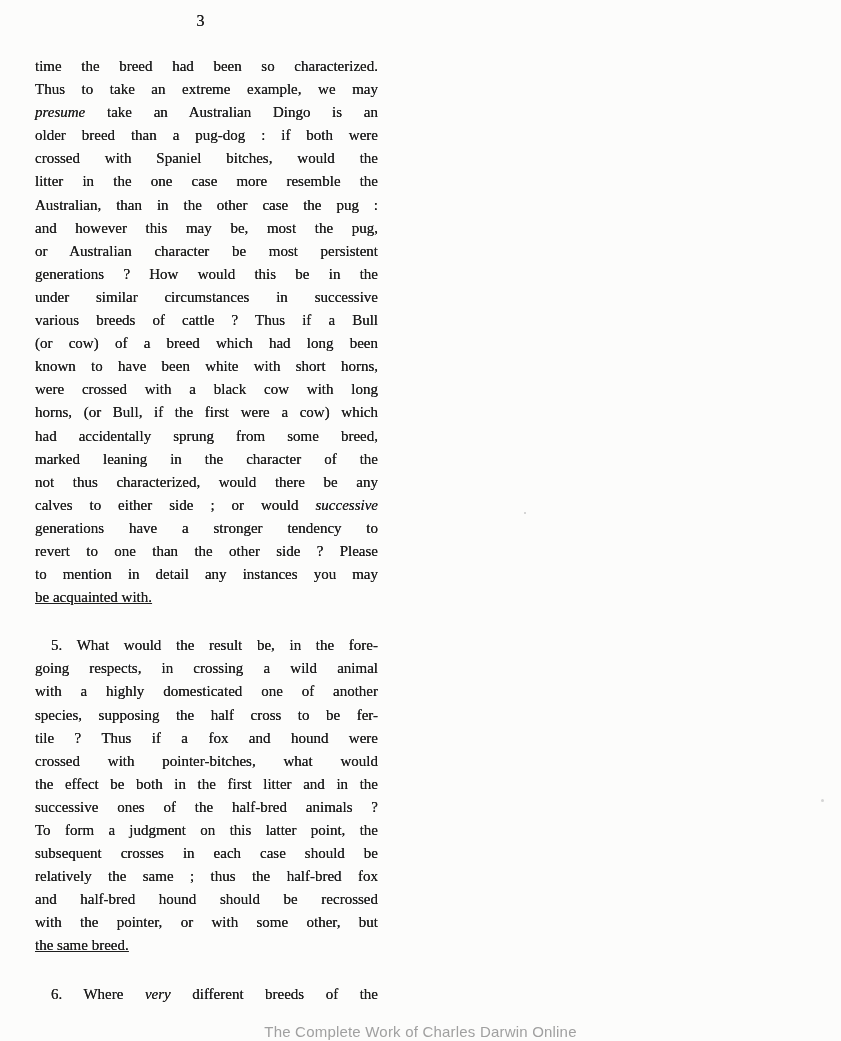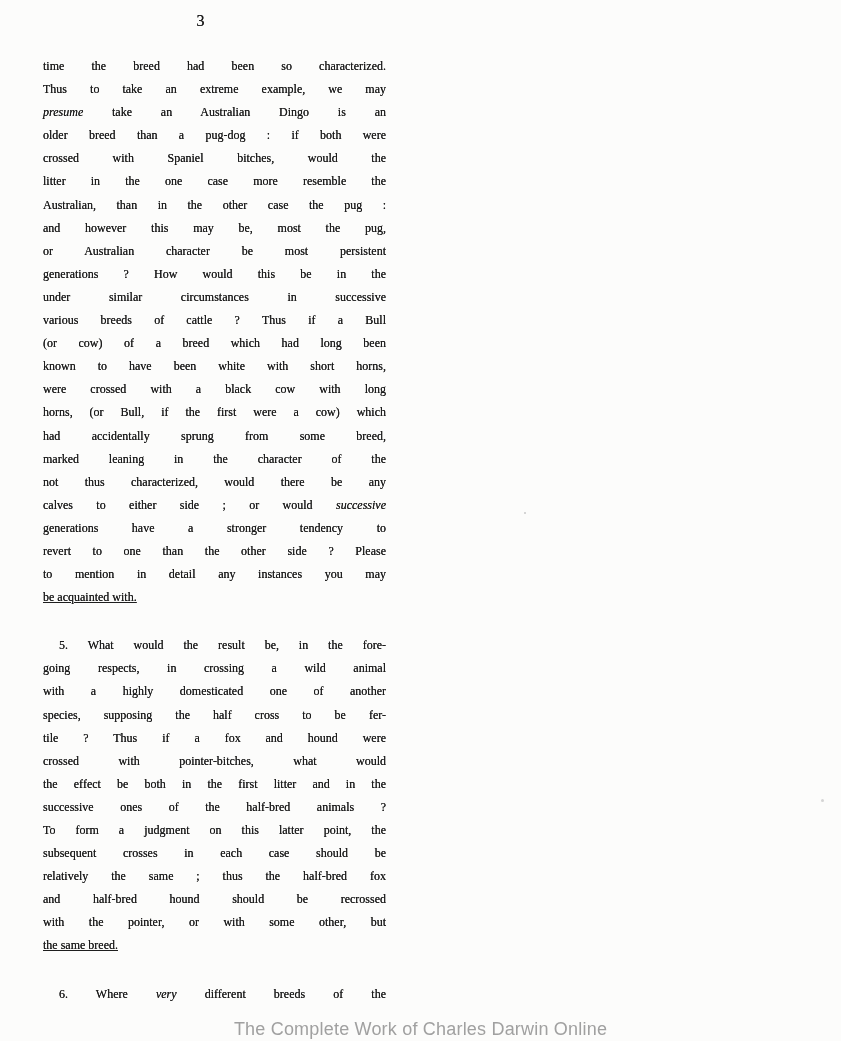--- a/index.html
+++ b/index.html
@@ -25,23 +25,23 @@
     left: 29px;
     width: 343px;
     text-align: center;
     font-size: 16px;
     color: var(--ink, #1e1e1e);
     text-shadow: 0 0 0.5px currentColor;
   }
   .text-block {
     position: absolute;
     top: 55px;
-    left: 43px;
+    left: 35px;
     width: 343px;
-    font-size: 12px;
+    font-size: 15px;
     line-height: 23.1px;
     color: var(--ink, #1e1e1e);
     text-shadow: 0 0 0.5px currentColor;
   }
   .paragraph + .paragraph {
     margin-top: 25px;
   }
   .line {
     height: 23.1px;
     text-align: justify;
@@ -59,21 +59,21 @@
   .italic {
     font-style: italic;
   }
   .footer {
     position: absolute;
     bottom: 1px;
     left: 0;
     width: 841px;
     text-align: center;
     font-family: "Liberation Sans", sans-serif;
-    font-size: 18px;
+    font-size: 15px;
     letter-spacing: 0.2px;
     color: var(--footer, #a0a0a0);
   }
   .speck {
     position: absolute;
     border-radius: 50%;
   }
   .speck-1 { left: 524px; top: 512px; width: 2px; height: 2px; background: #c9c9c9; }
   .speck-2 { left: 821px; top: 799px; width: 3px; height: 3px; background: #d4d4d4; }
 </style>

